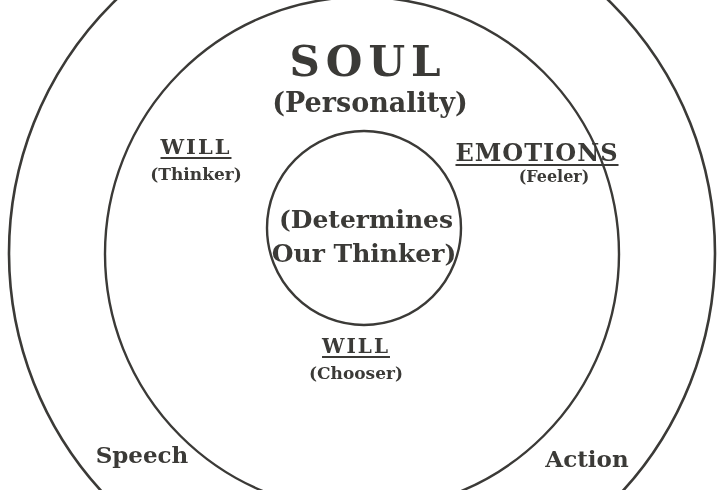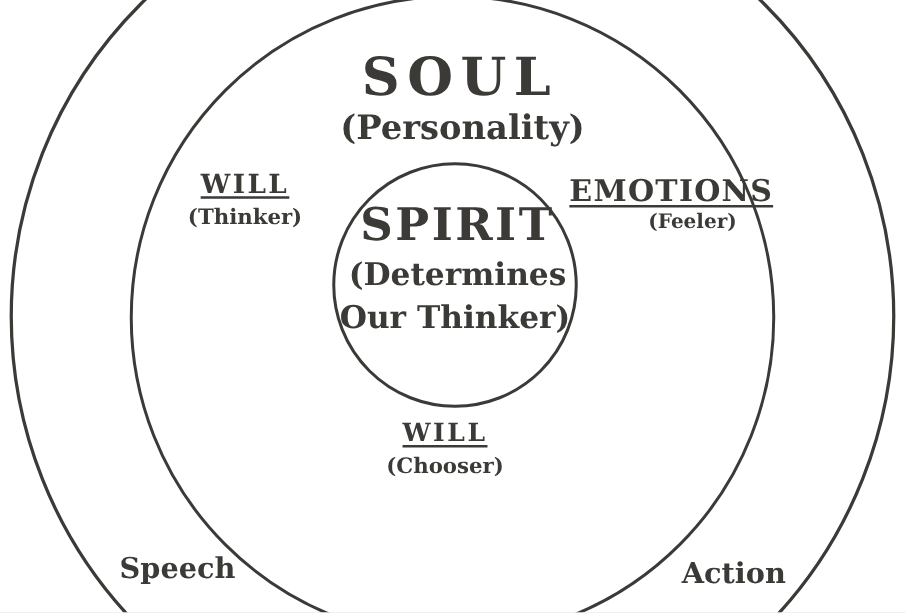--- a/index.html
+++ b/index.html
@@ -127,21 +127,20 @@
 
   <div class="label soul-title">SOUL</div>
   <div class="label soul-sub">(Personality)</div>
 
   <div class="label mind-title">WILL</div>
   <div class="label mind-sub">(Thinker)</div>
 
   <div class="label emotions-title">EMOTIONS</div>
   <div class="label emotions-sub">(Feeler)</div>
 
-  <div class="label spirit-title">SPIRIT</div>
   <div class="label spirit-line1">(Determines</div>
   <div class="label spirit-line2">Our Thinker)</div>
 
   <div class="label will-sub">(Chooser)</div>
   <div class="label will-title">WILL</div>
 
   <div class="label speech-label">Speech</div>
   <div class="label action-label">Action</div>
 
 </div>

